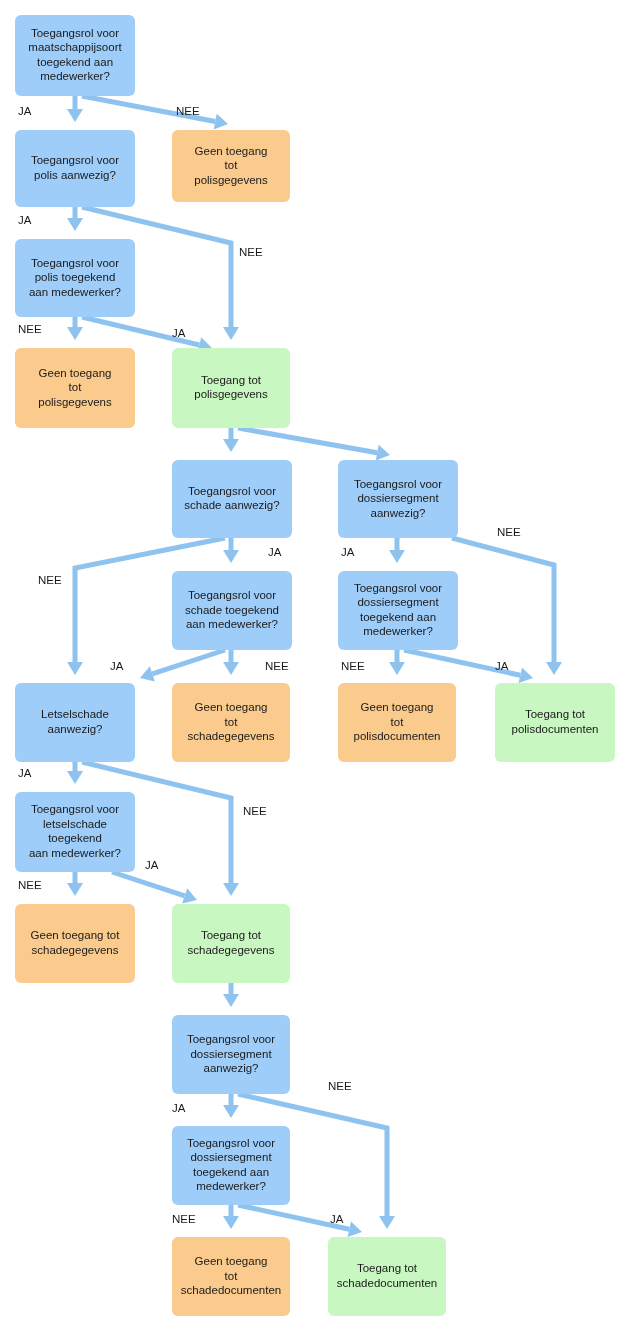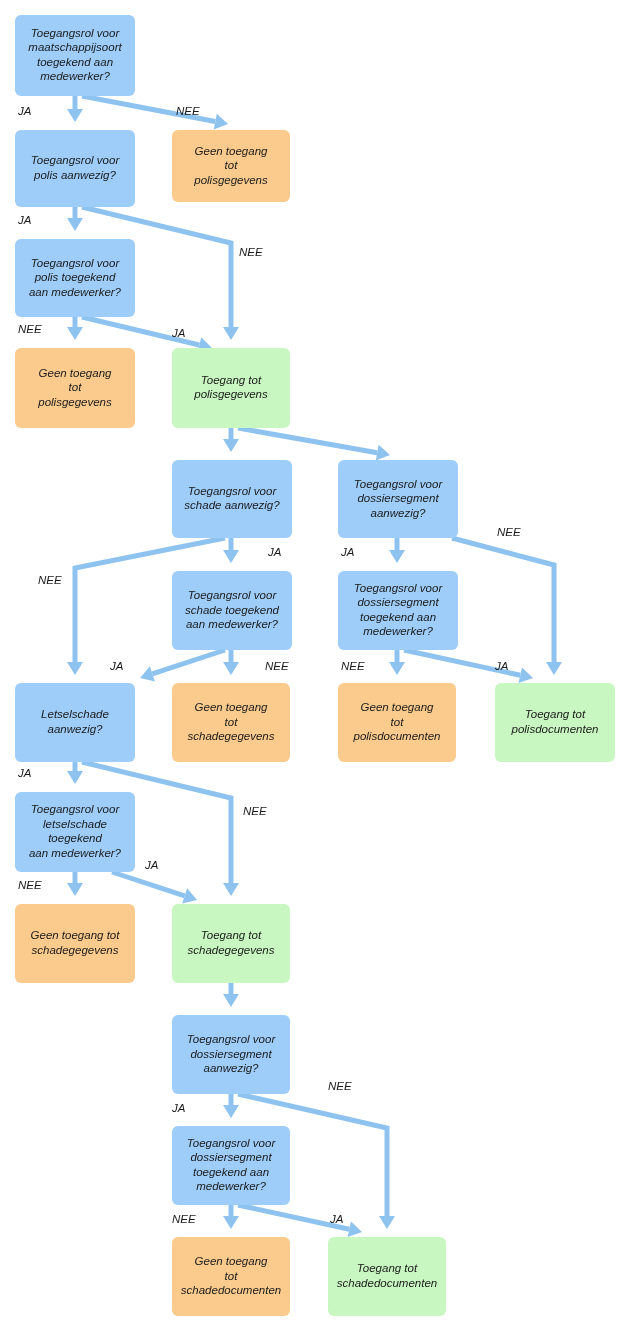--- a/index.html
+++ b/index.html
@@ -12,21 +12,20 @@
     height: 1332px;
     position: relative;
     font-family: "Liberation Sans", sans-serif;
     overflow: hidden;
   }
   #flow-root {
     position: absolute;
     left: 0; top: 0;
     width: 621px;
     height: 1332px;
-    font-style: italic;
   }
   .node-rect {
     stroke: none;
   }
   .node-text {
     font-family: "Liberation Sans", sans-serif;
     font-size: 11.5px;
     fill: #1a1a1a;
     text-anchor: middle;
     dominant-baseline: middle;

